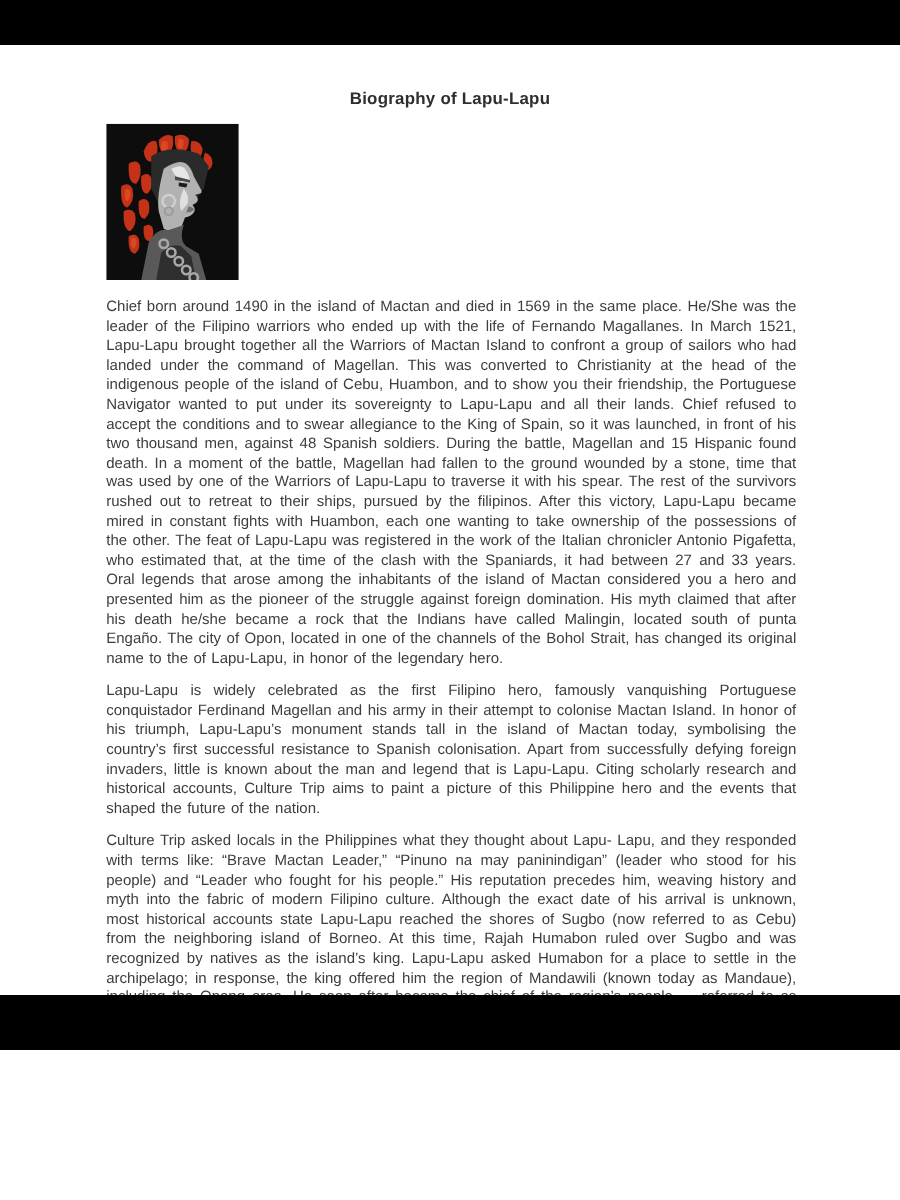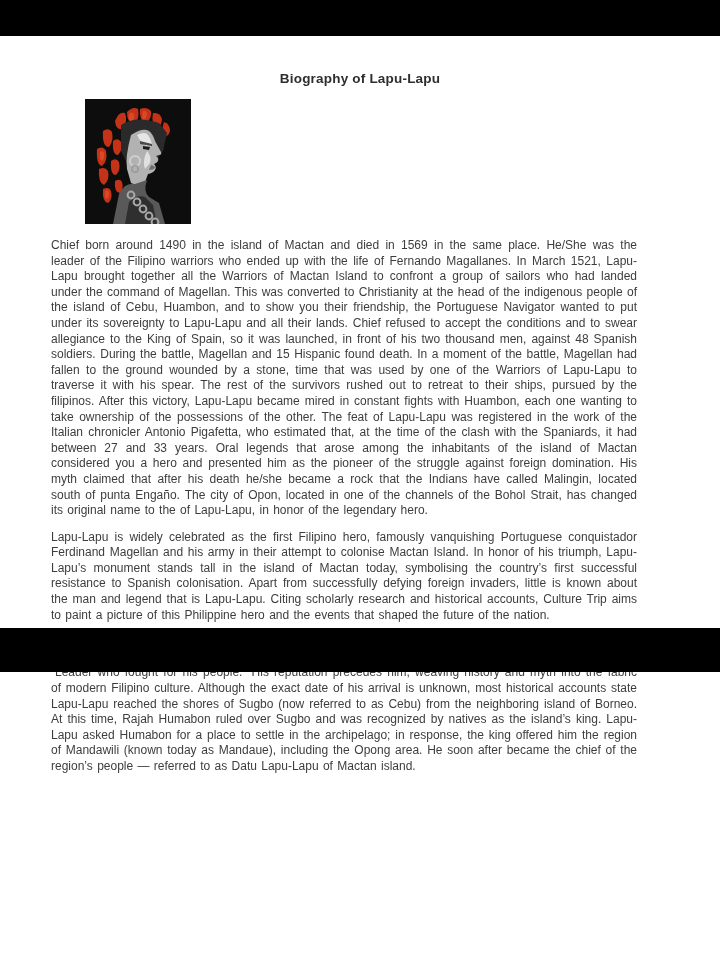--- a/index.html
+++ b/index.html
@@ -1,19 +1,19 @@
 <!DOCTYPE html>
 <html><head>
 <meta charset="utf-8">
 <style>
   * { margin: 0; padding: 0; box-sizing: border-box; }
   html, body { width: 720px; height: 960px; overflow: hidden; background: #ffffff; }
   body { font-family: "Liberation Sans", "DejaVu Sans", sans-serif; position: relative; }
 
-  .screen { position: absolute; inset: 0; width: 720px; height: 672px; background: #ffffff; }
+  .screen { position: absolute; inset: 0; width: 720px; height: 840px; background: #ffffff; }
 
   .letterbox { position: absolute; left: 0; width: 720px; background: #000000; }
   .letterbox.top { top: 0; height: 36px; }
   .letterbox.bottom { bottom: 0; height: 44px; }
 
   .page { position: absolute; top: 36px; bottom: 44px; left: 0; right: 0; background: #ffffff; }
 
   .doc-title {
     margin-top: 35px;
     text-align: center;
@@ -24,21 +24,21 @@
   }
 
   .portrait {
     display: block;
     margin: 13px 0 0 85px;
     width: 106px;
     height: 125px;
   }
 
   .body-text {
-    margin: 14px 83px 0 51px;
+    margin: 14px 83px 0 85px;
     color: #3d3d3d;
   }
 
   .body-text p {
     font-size: 12px;
     line-height: 15.6px;
     text-align: justify;
     text-justify: inter-word;
     margin-bottom: 11px;
     word-spacing: 1px;

